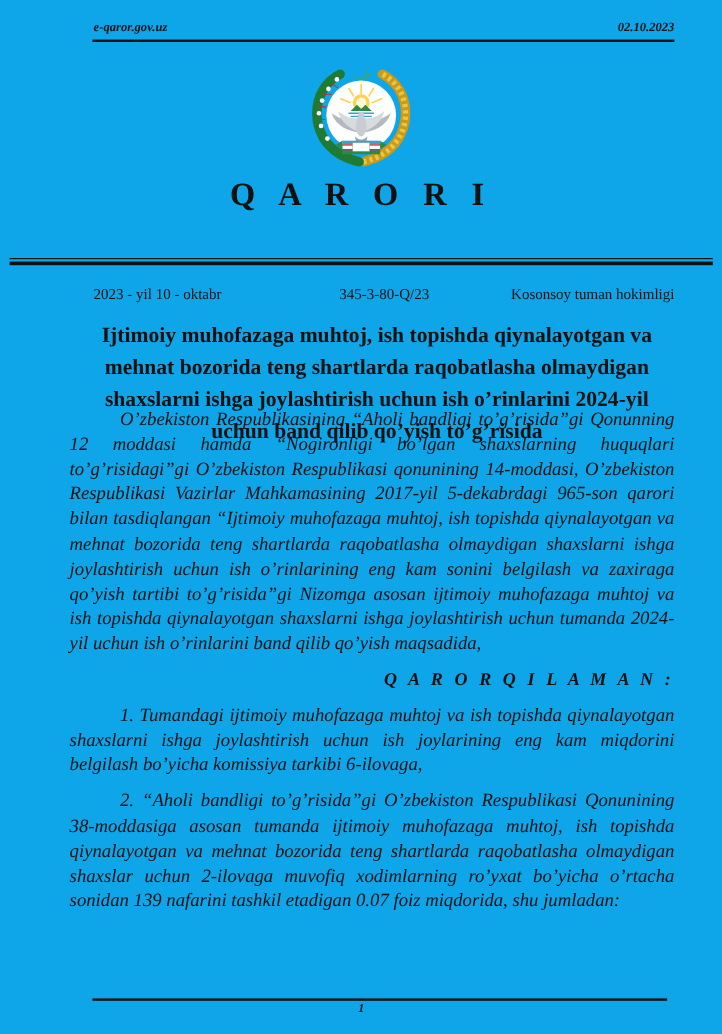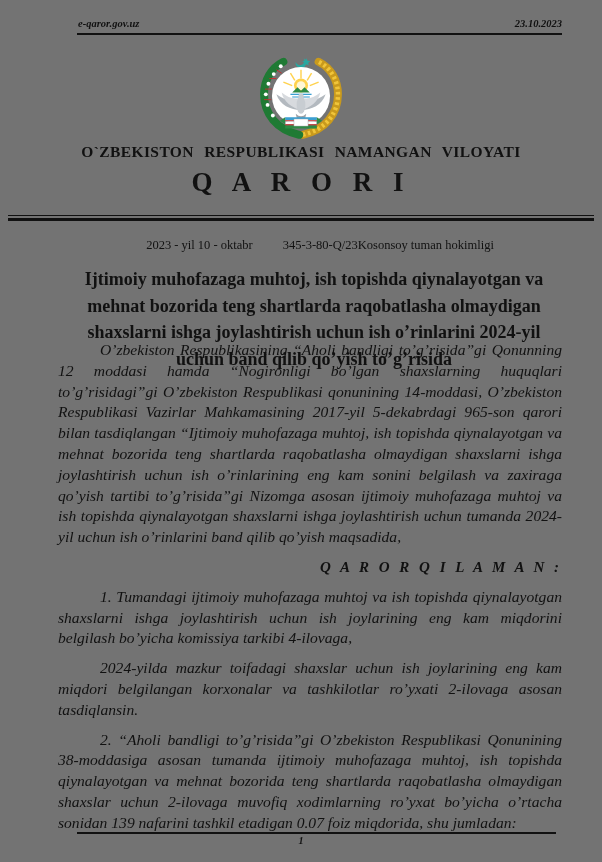--- a/index.html
+++ b/index.html
@@ -1,19 +1,19 @@
 <!DOCTYPE html>
 <html><head>
 <meta charset="utf-8">
 <style>
   html,body{margin:0;padding:0;background:#ffffff;}
   .page{
     position:relative;
     width:602px;height:862px;
-    background:#737373;
+    background:#0ea5e9;
     font-family:"Liberation Serif","DejaVu Serif",serif;
     color:#111;
     overflow:hidden;
   }
   
   .hdr{
     position:absolute;top:18px;left:78px;right:40px;
     display:flex;justify-content:space-between;align-items:flex-end;
     font-size:10.5px;font-weight:bold;font-style:italic;
   }
@@ -24,21 +24,21 @@
   .org-block{position:absolute;top:142px;left:0;width:602px;text-align:center;line-height:1.32;}
   .org1,.org2{font-weight:bold;font-size:15.5px;letter-spacing:.4px;word-spacing:6px;}
   .doctype{font-weight:bold;font-size:27px;letter-spacing:7px;margin-top:3px;}
   .double-rule{
     position:absolute;top:215px;left:8px;right:8px;
     height:2px;border-top:1.5px solid #111;border-bottom:3.5px solid #111;
   }
   
   .meta{
     position:absolute;top:238px;left:78px;right:40px;
-    display:flex;justify-content:center;
+    display:flex;justify-content:space-between;
     font-size:12.5px;
   }
   .meta .m-num{margin-left:30px;}
   
   .subject{
     position:absolute;top:266px;left:72px;right:46px;
     text-align:center;font-weight:bold;font-size:18px;line-height:26.5px;
   }
   
   .body{
@@ -57,21 +57,21 @@
     font-size:10px;font-weight:bold;font-style:italic;
   }
 </style>
 </head>
 <body>
 
 <div class="page">
 
   <div class="hdr">
     <span>e-qaror.gov.uz</span>
-    <span>23.10.2023</span>
+    <span>02.10.2023</span>
   </div>
   <div class="hdr-rule"></div>
 
   <div class="emblem">
     <svg width="88" height="84" viewBox="0 0 100 94" aria-hidden="true">
 
       <path d="M52,90 C78,84 92,66 92,44 C92,28 84,14 70,7" fill="none" stroke="#c99a1d" stroke-width="9" stroke-linecap="round"></path>
       <path d="M52,90 C78,84 92,66 92,44 C92,28 84,14 70,7" fill="none" stroke="#f0c53a" stroke-width="5" stroke-dasharray="3 3"></path>
 
       <path d="M48,90 C22,84 8,66 8,44 C8,28 16,14 30,7" fill="none" stroke="#1f7a34" stroke-width="9" stroke-linecap="round"></path>
@@ -126,38 +126,36 @@
         <rect x="32" y="78" width="36" height="1.4" fill="#cc2b2b"></rect>
         <rect x="32" y="79.4" width="36" height="3.4" fill="#2d8a44"></rect>
         <path d="M32,70 l-6,4 6,4 z" fill="#2d8a44"></path>
         <path d="M68,70 l6,4 -6,4 z" fill="#2d8a44"></path>
         <rect x="42" y="72" width="16" height="8" fill="#ffffff" stroke="#9aa0a6" stroke-width=".5"></rect>
       </g>
     </svg>
   </div>
 
   <div class="org-block">
-    <div class="org1">O`ZBEKISTON  RESPUBLIKASI  NAMANGAN  VILOYATI</div>
     <div class="doctype">Q A R O R I</div>
   </div>
 
   <div class="double-rule"></div>
 
   <div class="meta">
     <span class="m-date">2023 - yil 10 - oktabr</span>
     <span class="m-num">345-3-80-Q/23</span>
     <span class="m-place">Kosonsoy tuman hokimligi</span>
   </div>
 
   <div class="subject">Ijtimoiy muhofazaga muhtoj, ish topishda qiynalayotgan va mehnat bozorida teng shartlarda raqobatlasha olmaydigan shaxslarni ishga joylashtirish uchun ish o’rinlarini 2024-yil uchun band qilib qo’yish to’g’risida</div>
 
   <div class="body">
     <p>O’zbekiston Respublikasining “Aholi bandligi to’g’risida”gi Qonunning 12 moddasi hamda “Nogironligi bo’lgan shaxslarning huquqlari to’g’risidagi”gi O’zbekiston Respublikasi qonunining 14-moddasi, O’zbekiston Respublikasi Vazirlar Mahkamasining 2017-yil 5-dekabrdagi 965-son qarori bilan tasdiqlangan “Ijtimoiy muhofazaga muhtoj, ish topishda qiynalayotgan va mehnat bozorida teng shartlarda raqobatlasha olmaydigan shaxslarni ishga joylashtirish uchun ish o’rinlarining eng kam sonini belgilash va zaxiraga qo’yish tartibi to’g’risida”gi Nizomga asosan ijtimoiy muhofazaga muhtoj va ish topishda qiynalayotgan shaxslarni ishga joylashtirish uchun tumanda 2024-yil uchun ish o’rinlarini band qilib qo’yish maqsadida,</p>
     <p class="resolve">Q A R O R  Q I L A M A N :</p>
-    <p>1. Tumandagi ijtimoiy muhofazaga muhtoj va ish topishda qiynalayotgan shaxslarni ishga joylashtirish uchun ish joylarining eng kam miqdorini belgilash bo’yicha komissiya tarkibi 4-ilovaga,</p>
-    <p>2024-yilda mazkur toifadagi shaxslar uchun ish joylarining eng kam miqdori belgilangan korxonalar va tashkilotlar ro’yxati 2-ilovaga asosan tasdiqlansin.</p>
+    <p>1. Tumandagi ijtimoiy muhofazaga muhtoj va ish topishda qiynalayotgan shaxslarni ishga joylashtirish uchun ish joylarining eng kam miqdorini belgilash bo’yicha komissiya tarkibi 6-ilovaga,</p>
     <p>2. “Aholi bandligi to’g’risida”gi O’zbekiston Respublikasi Qonunining 38-moddasiga asosan tumanda ijtimoiy muhofazaga muhtoj, ish topishda qiynalayotgan va mehnat bozorida teng shartlarda raqobatlasha olmaydigan shaxslar uchun 2-ilovaga muvofiq xodimlarning ro’yxat bo’yicha o’rtacha sonidan 139 nafarini tashkil etadigan 0.07 foiz miqdorida, shu jumladan:</p>
   </div>
 
   <div class="ftr-rule"></div>
   <div class="ftr-num">1</div>
 
 </div>
 
 </body></html>

